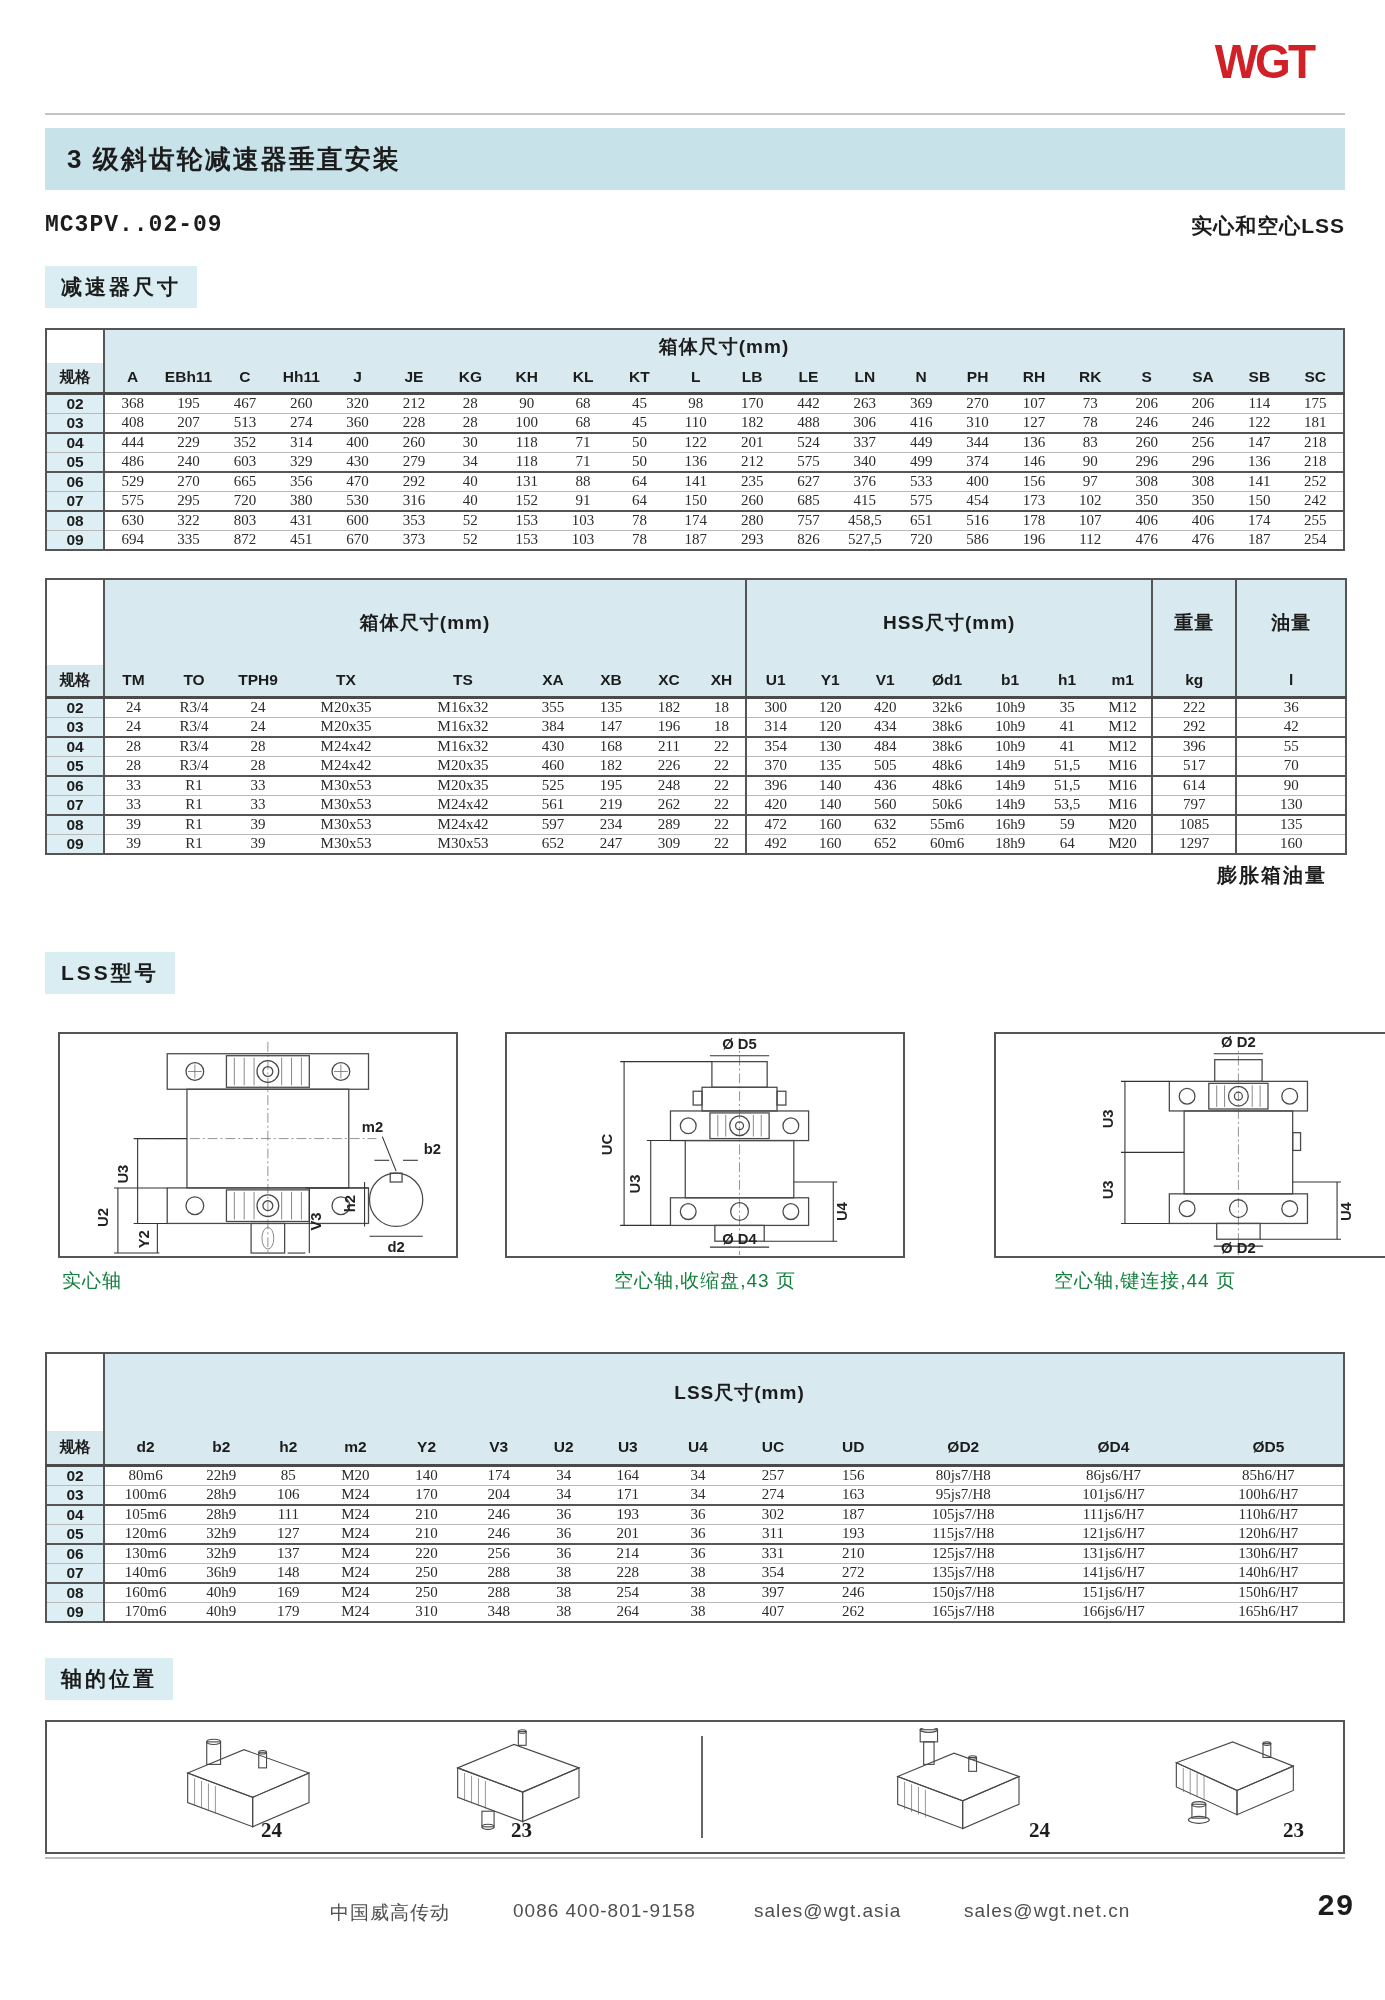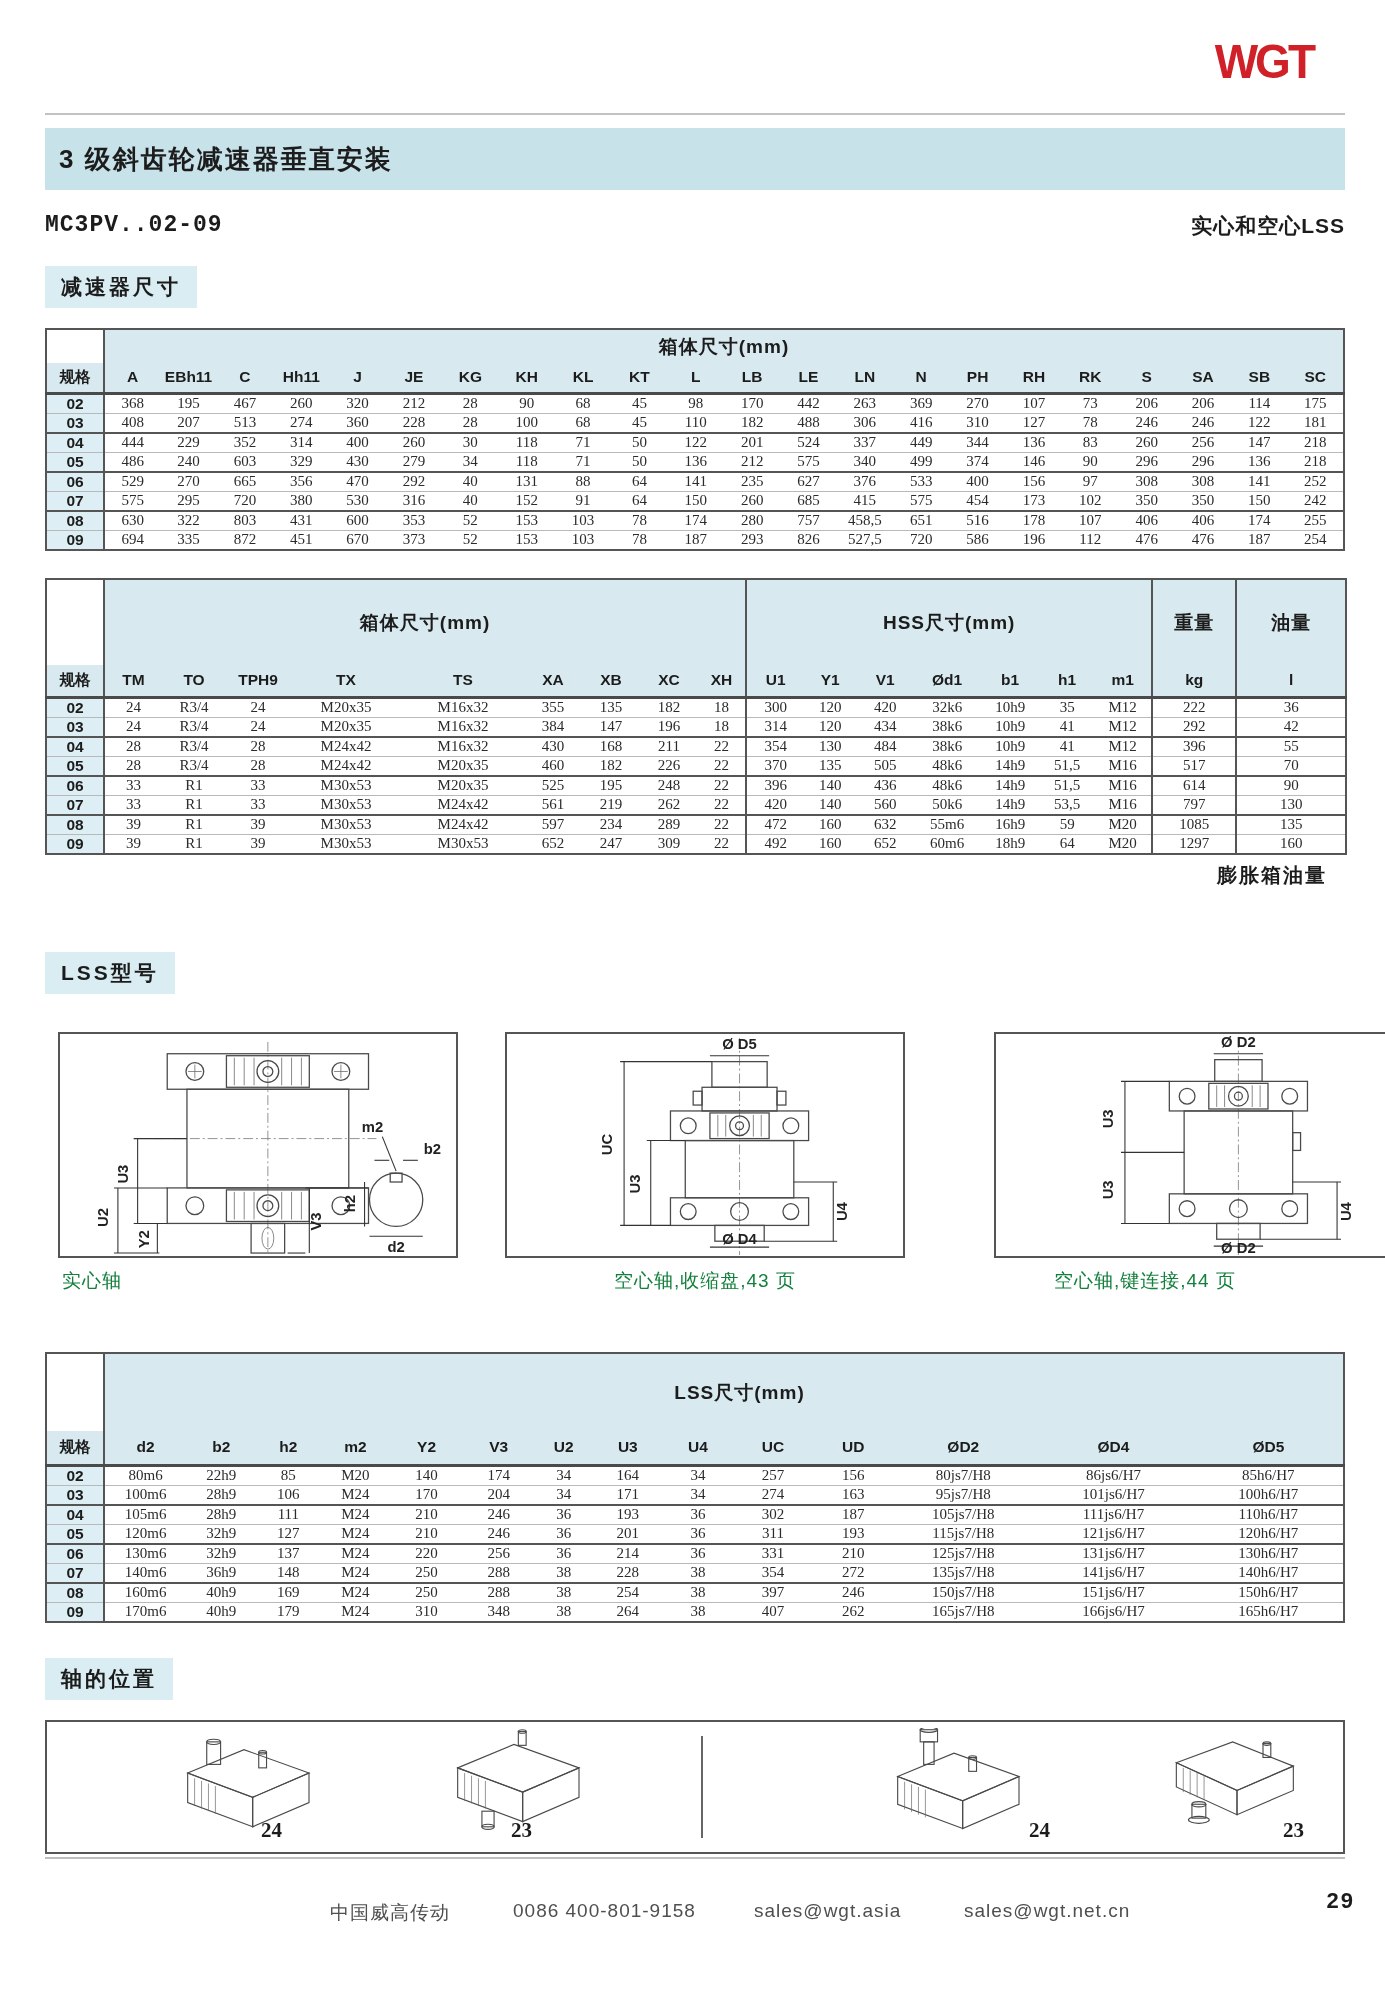--- a/index.html
+++ b/index.html
@@ -4,21 +4,21 @@
 <style>
   * { margin:0; padding:0; box-sizing:border-box; }
   body { background:#e8e8e8; font-family:"Liberation Sans", sans-serif; }
   .page { position:relative; width:1385px; height:2000px; background:#ffffff; margin:0 auto; overflow:hidden; color:#1c1c1c; }
 
   
   .logo { position:absolute; top:34px; right:72px; font-family:"Liberation Sans",sans-serif;
           font-weight:bold; font-size:46px; letter-spacing:-3px; color:#cf2127; transform:scaleY(1.05); }
   .toprule { position:absolute; top:113px; left:45px; right:40px; height:2px; background:#c2c2c2; }
   .banner { position:absolute; top:128px; left:45px; right:40px; height:62px; background:#c8e2ea;
-            display:flex; align-items:center; padding-left:14px; font-size:26px; font-weight:bold; letter-spacing:2px; }
+            display:flex; align-items:center; padding-left:22px; font-size:26px; font-weight:bold; letter-spacing:2px; }
   .subrow { position:absolute; top:212px; left:45px; right:40px; display:flex; justify-content:space-between; align-items:flex-start; }
   .model { font-family:"Liberation Mono","DejaVu Sans Mono",monospace; font-weight:bold; font-size:23px; letter-spacing:1px; }
   .shaft-type { font-weight:bold; font-size:21px; letter-spacing:1px; }
 
   .sec-head { position:absolute; left:45px; background:#d9edf2; font-size:21px; font-weight:bold;
               letter-spacing:3px; padding:7px 16px; }
   #h-reducer { top:266px; }
   #h-lssmodels { top:952px;text-align:right; }
   #h-shaftpos { top:1658px; }
 
@@ -62,21 +62,21 @@
   .pos-box::after { content:""; position:absolute; left:-2px; right:-2px; bottom:-7px; height:2px; background:#bdbdbd; }
   .pos-divider { position:absolute; left:654px; top:14px; bottom:14px; width:1.5px; background:#666; }
   .pos-fig { position:absolute; top:6px; width:220px; height:104px; }
   #pf1 { left:100px; } #pf2 { left:370px; } #pf3 { left:810px; } #pf4 { left:1080px; }
   .pos-label { position:absolute; top:96px; font-size:21px; font-weight:bold; font-family:"Liberation Serif","DejaVu Serif",serif; }
   #pl1 { left:214px; } #pl2 { left:464px; } #pl3 { left:982px; } #pl4 { left:1236px; }
 
   
   .footer-item { position:absolute; top:1900px; font-size:19px; color:#4f4f4f; letter-spacing:1px; }
   #f-company { left:330px; } #f-phone { left:513px; } #f-email1 { left:754px; } #f-email2 { left:964px; }
-  .page-num { position:absolute; top:1888px; right:30px; font-size:22px; font-weight:bold; letter-spacing:2px; }
+  .page-num { position:absolute; top:1888px; right:30px; font-size:30px; font-weight:bold; letter-spacing:2px; }
 
   svg text { font-family:"Liberation Sans",sans-serif; font-size:15px; font-weight:bold; fill:#222; }
   svg .dim  { stroke:#333; stroke-width:1.1; fill:none; }
   svg .body { stroke:#4a4a4a; stroke-width:1.3; fill:none; }
   svg .thin { stroke:#6a6a6a; stroke-width:0.8; fill:none; }
   svg .cl   { stroke:#777; stroke-width:0.8; stroke-dasharray:10 3 2 3; fill:none; }
 </style>
 </head>
 <body>
 

